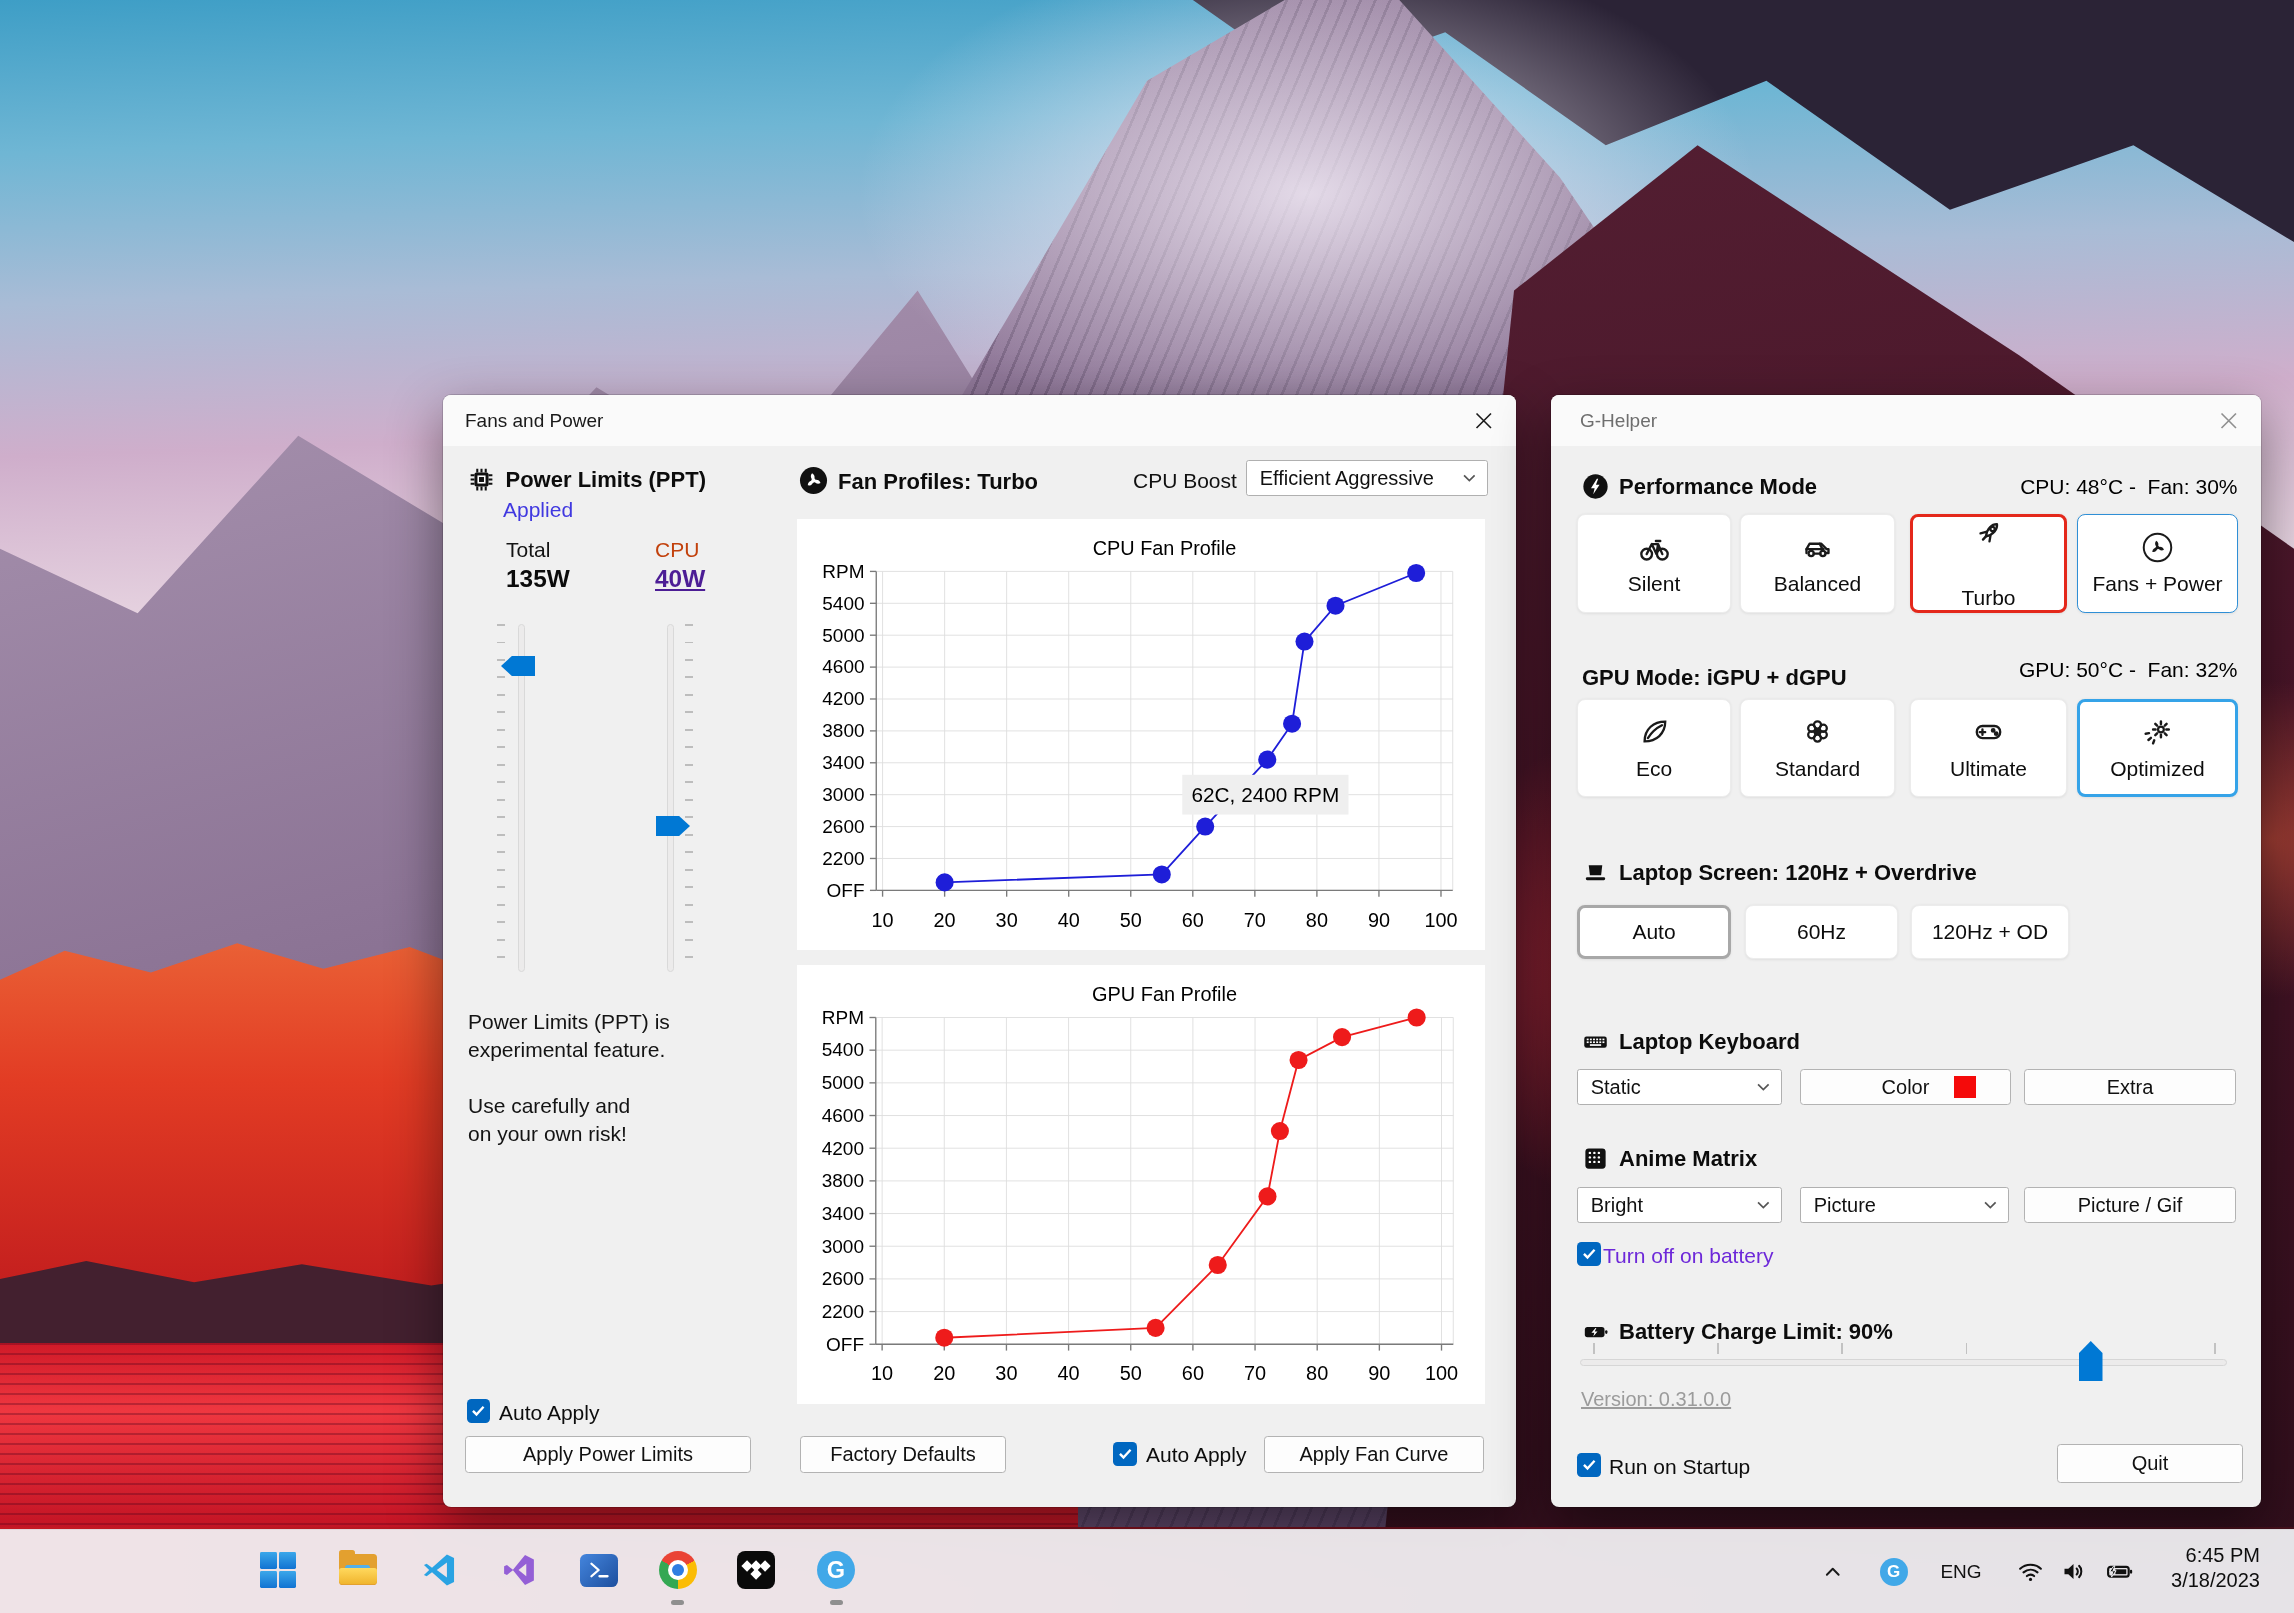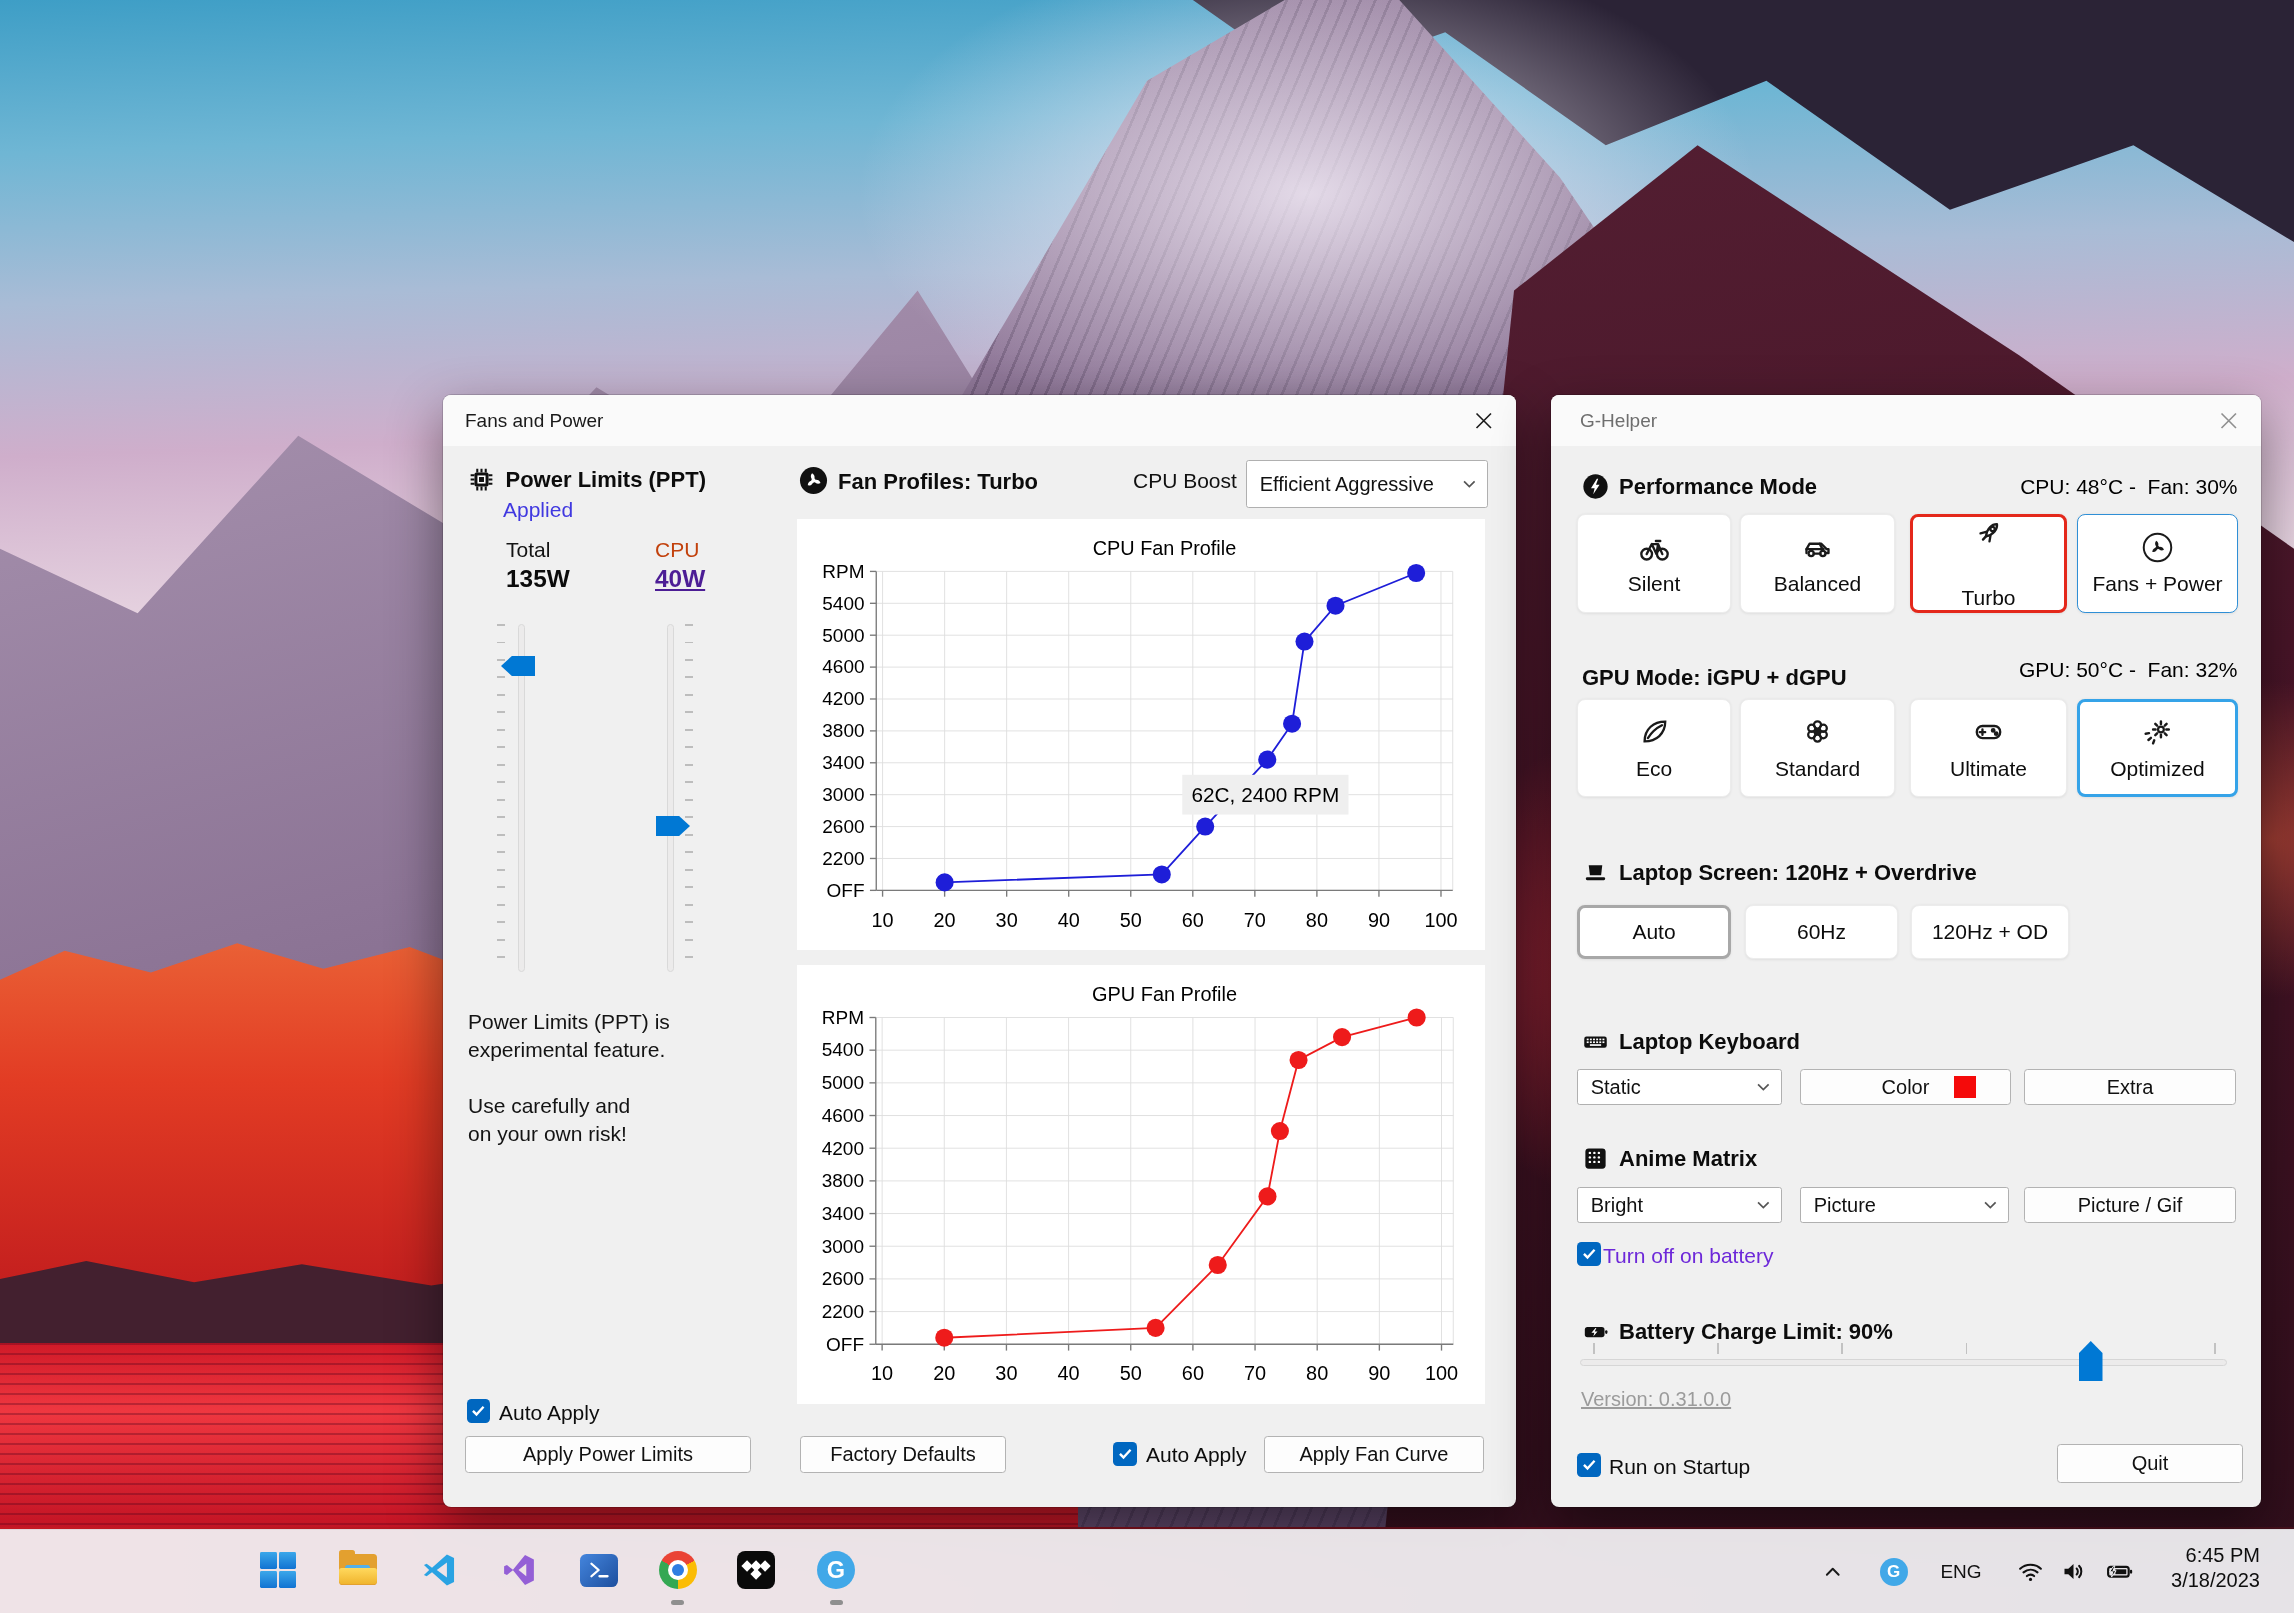--- a/index.html
+++ b/index.html
@@ -150,21 +150,21 @@
         <g fill="#fff">
           <path d="M15 15 C12 13.2 11.4 9.6 13.6 7.4 C16.4 9 16.8 12.4 15 15 Z"></path>
           <path d="M15 15 C12 13.2 11.4 9.6 13.6 7.4 C16.4 9 16.8 12.4 15 15 Z" transform="rotate(120 15 15)"></path>
           <path d="M15 15 C12 13.2 11.4 9.6 13.6 7.4 C16.4 9 16.8 12.4 15 15 Z" transform="rotate(240 15 15)"></path>
           <circle cx="15" cy="15" r="2.2"></circle>
         </g>
       </svg>
       <span>Fan Profiles: Turbo</span>
     </div>
     <div style="position:absolute;left:690px;top:74px;font-size:21px;color:#111;">CPU Boost</div>
-    <div class="select" style="left:803px;top:65px;width:242px;height:48px;">
+    <div class="select" style="left:803px;top:65px;width:242px;height:36px;">
       <span>Efficient Aggressive</span>
       <svg class="chev" width="12.7" height="8.1" viewBox="0 0 12 7">
           <polyline points="1,1 6,6 11,1" stroke="#555" stroke-width="1.6" fill="none"></polyline>
         </svg>
     </div>
 
     <div class="chart-panel" style="left:354px;top:124px;width:688px;height:431px;">
       <svg width="688" height="431" viewBox="0 0 760 477">
           <line x1="94" y1="58" x2="94" y2="411" stroke="#dedede" stroke-width="1"></line>
           <line x1="162.66666666666666" y1="58" x2="162.66666666666666" y2="411" stroke="#dedede" stroke-width="1"></line>

